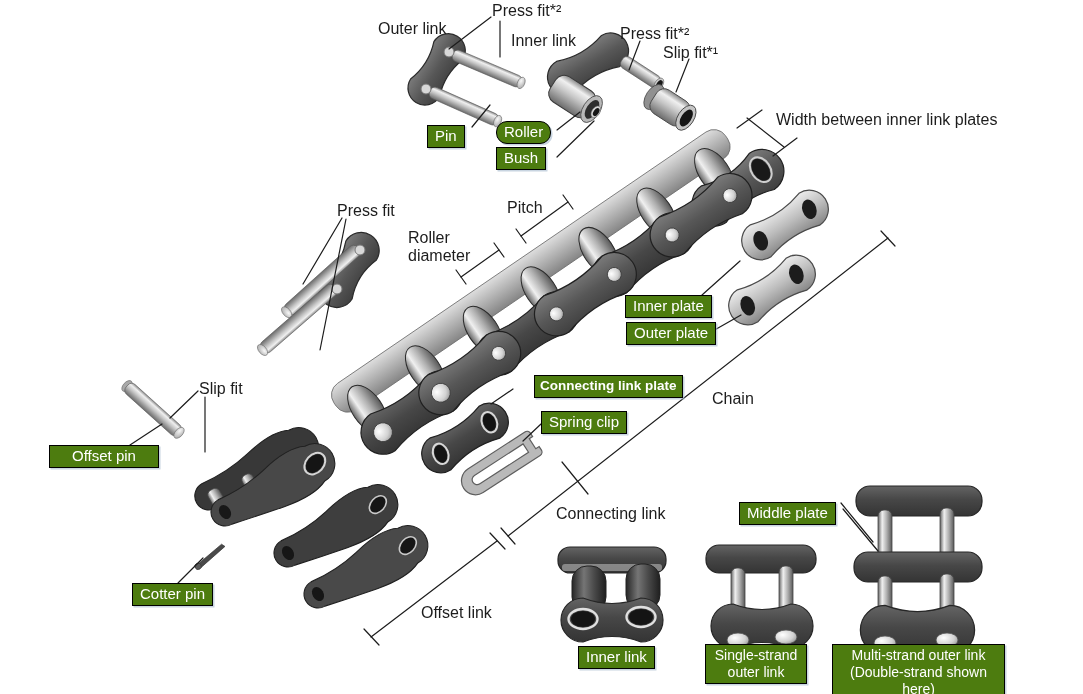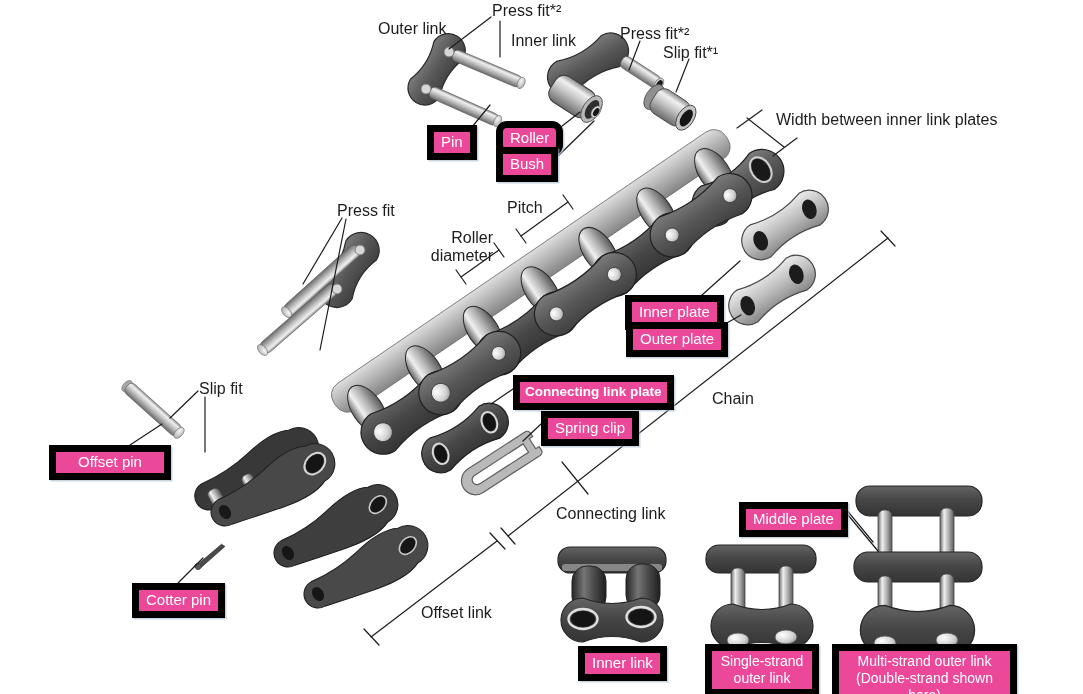--- a/index.html
+++ b/index.html
@@ -1,24 +1,24 @@
 <!DOCTYPE html>
 <html><head>
 <meta charset="utf-8">
 <style>
   html,body{margin:0;padding:0;background:#ffffff;}
   .stage{position:relative;width:1083px;height:694px;background:#ffffff;overflow:hidden;
          font-family:"Liberation Sans","DejaVu Sans",sans-serif;}
   .art{position:absolute;left:0;top:0;}
   .lbl{position:absolute;font-size:16px;line-height:1.12;color:#1c1c1c;white-space:nowrap;}
   .lbl.wrap{white-space:normal;}
-  .box{position:absolute;background:#ec4899;border:7px solid #000000;color:#ffffff;
+  .box{position:absolute;background:#4d7c0f;border:1px solid #000000;color:#ffffff;
        font-size:15px;line-height:1.25;padding:1px 7px;white-space:nowrap;
        box-shadow:1.5px 1.5px 0 rgba(165,185,205,.6);}
-  .box.sm{font-size:13.5px;font-weight:bold;padding:2px 5px;}
+  .box.sm{font-size:13.5px;font-weight:bold;padding:2px 5px;margin-left:21px;}
   .box.two{white-space:normal;text-align:center;font-size:14px;line-height:17px;padding:2px 6px;}
   .box.two span{display:block;}
   .box.ctr{text-align:center;}
 </style>
 </head>
 <body>
 
 <div class="stage">
 
 <svg class="art" width="1083" height="694" viewBox="0 0 1083 694">
@@ -304,21 +304,21 @@
 </svg>
 
 <div class="lbl" style="left:378px;top:20px;">Outer link</div>
 <div class="lbl" style="left:492px;top:2px;">Press fit*²</div>
 <div class="lbl" style="left:511px;top:32px;">Inner link</div>
 <div class="lbl" style="left:620px;top:25px;">Press fit*²</div>
 <div class="lbl" style="left:663px;top:44px;">Slip fit*¹</div>
 <div class="lbl" style="left:770px;top:111px;margin-left:6px;">Width between inner link plates</div>
 <div class="lbl" style="left:337px;top:202px;">Press fit</div>
 <div class="lbl" style="left:507px;top:199px;">Pitch</div>
-<div class="lbl wrap" style="left:408px;top:229px;width:85px;text-align:right;">Roller diameter</div>
+<div class="lbl wrap" style="left:408px;top:229px;width:85px;">Roller diameter</div>
 <div class="lbl" style="left:712px;top:390px;">Chain</div>
 <div class="lbl" style="left:556px;top:505px;">Connecting link</div>
 <div class="lbl" style="left:199px;top:380px;">Slip fit</div>
 <div class="lbl" style="left:421px;top:604px;">Offset link</div>
 
 <div class="box" style="left:427px;top:125px;">Pin</div>
 <div class="box" style="left:496px;top:121px;border-radius:11px;">Roller</div>
 <div class="box" style="left:496px;top:147px;">Bush</div>
 <div class="box" style="left:625px;top:295px;">Inner plate</div>
 <div class="box" style="left:626px;top:322px;">Outer plate</div>

